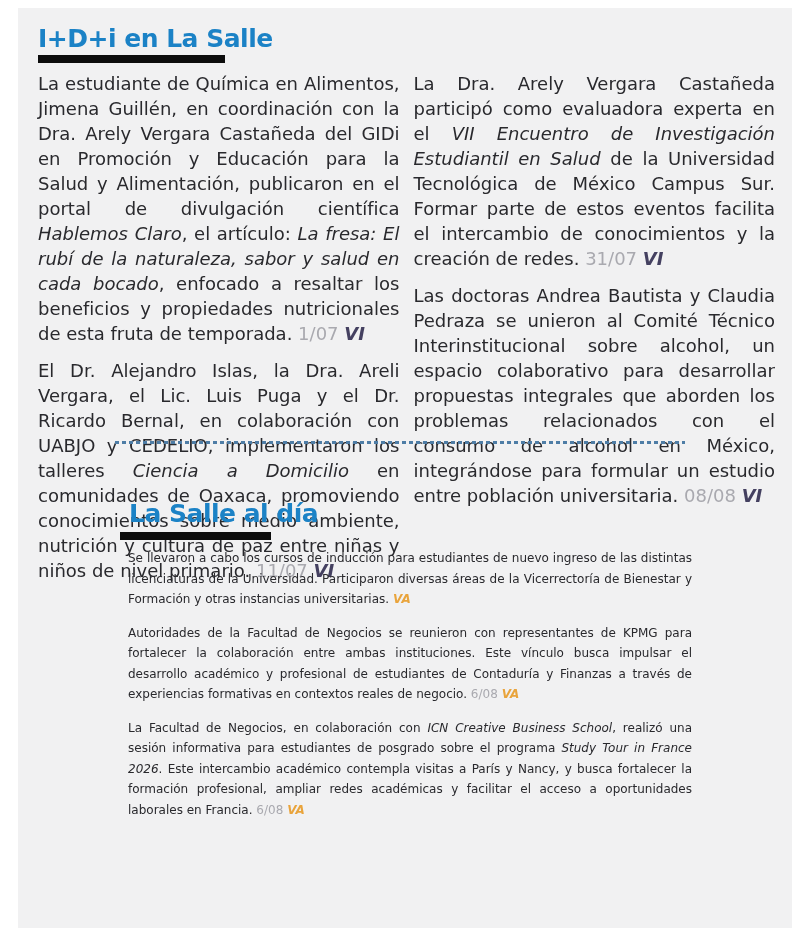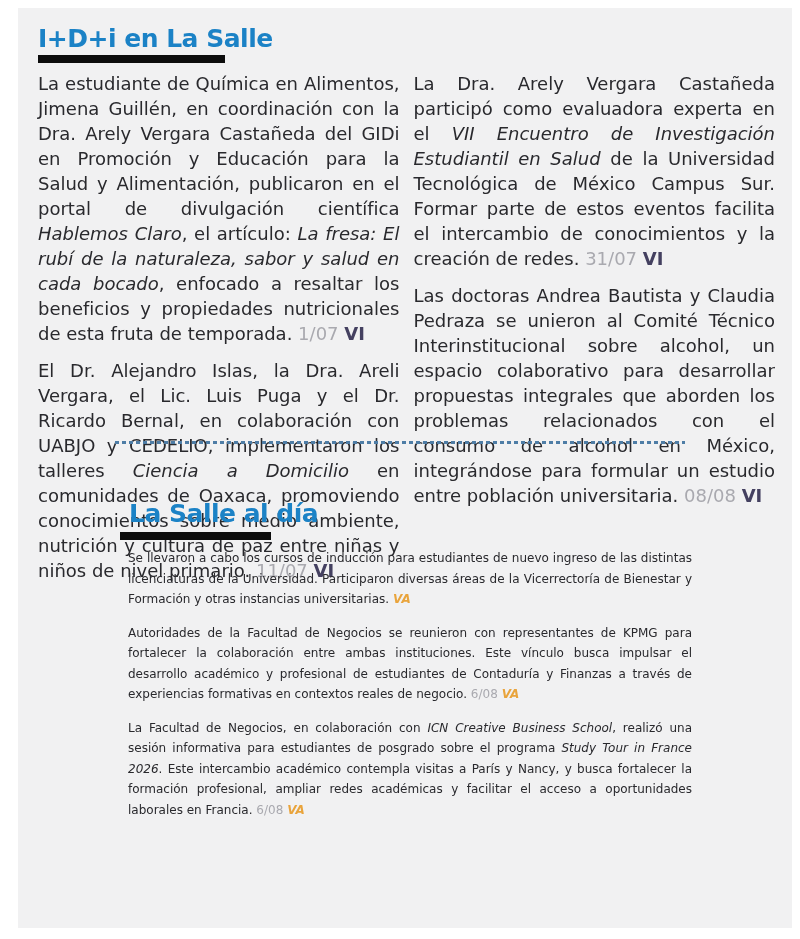--- a/index.html
+++ b/index.html
@@ -44,21 +44,21 @@
     position:absolute;left:120px;top:548px;width:572px;
   }
   .sec2-body .para{font-size:12px;line-height:20.5px;margin:0 0 13px 8px;}
   .divider{
     position:absolute;left:115px;top:441px;width:570px;height:3px;
     background:repeating-linear-gradient(90deg,
       var(--divider_blue) 0 4px, transparent 4px 7px);
   }
   .seg-i{font-style:italic;}
   .seg-d{color:var(--date_gray);}
-  .seg-vi{font-weight:600;color:var(--tag_vi);}
+  .seg-vi{font-style:italic;font-weight:600;color:var(--tag_vi);}
   .seg-va{font-style:italic;font-weight:600;color:var(--tag_va);}
 </style>
 </head>
 <body>
 
 <div class="panel"></div>
 
 <div class="sec-title sec1-title">I+D+i en La Salle</div>
 <div class="title-bar sec1-bar"></div>
 

